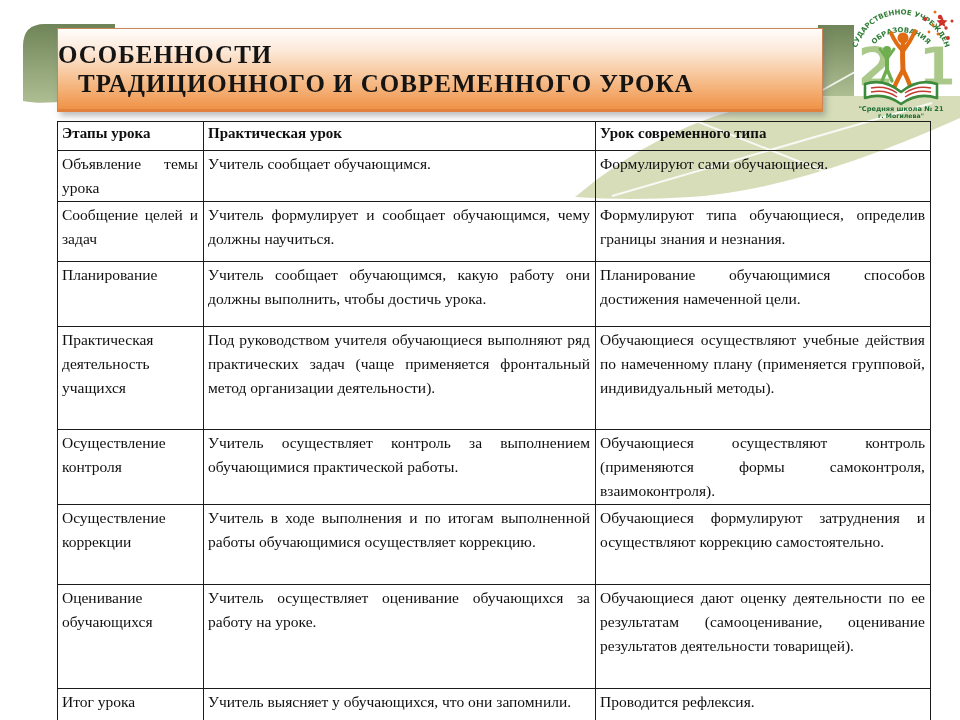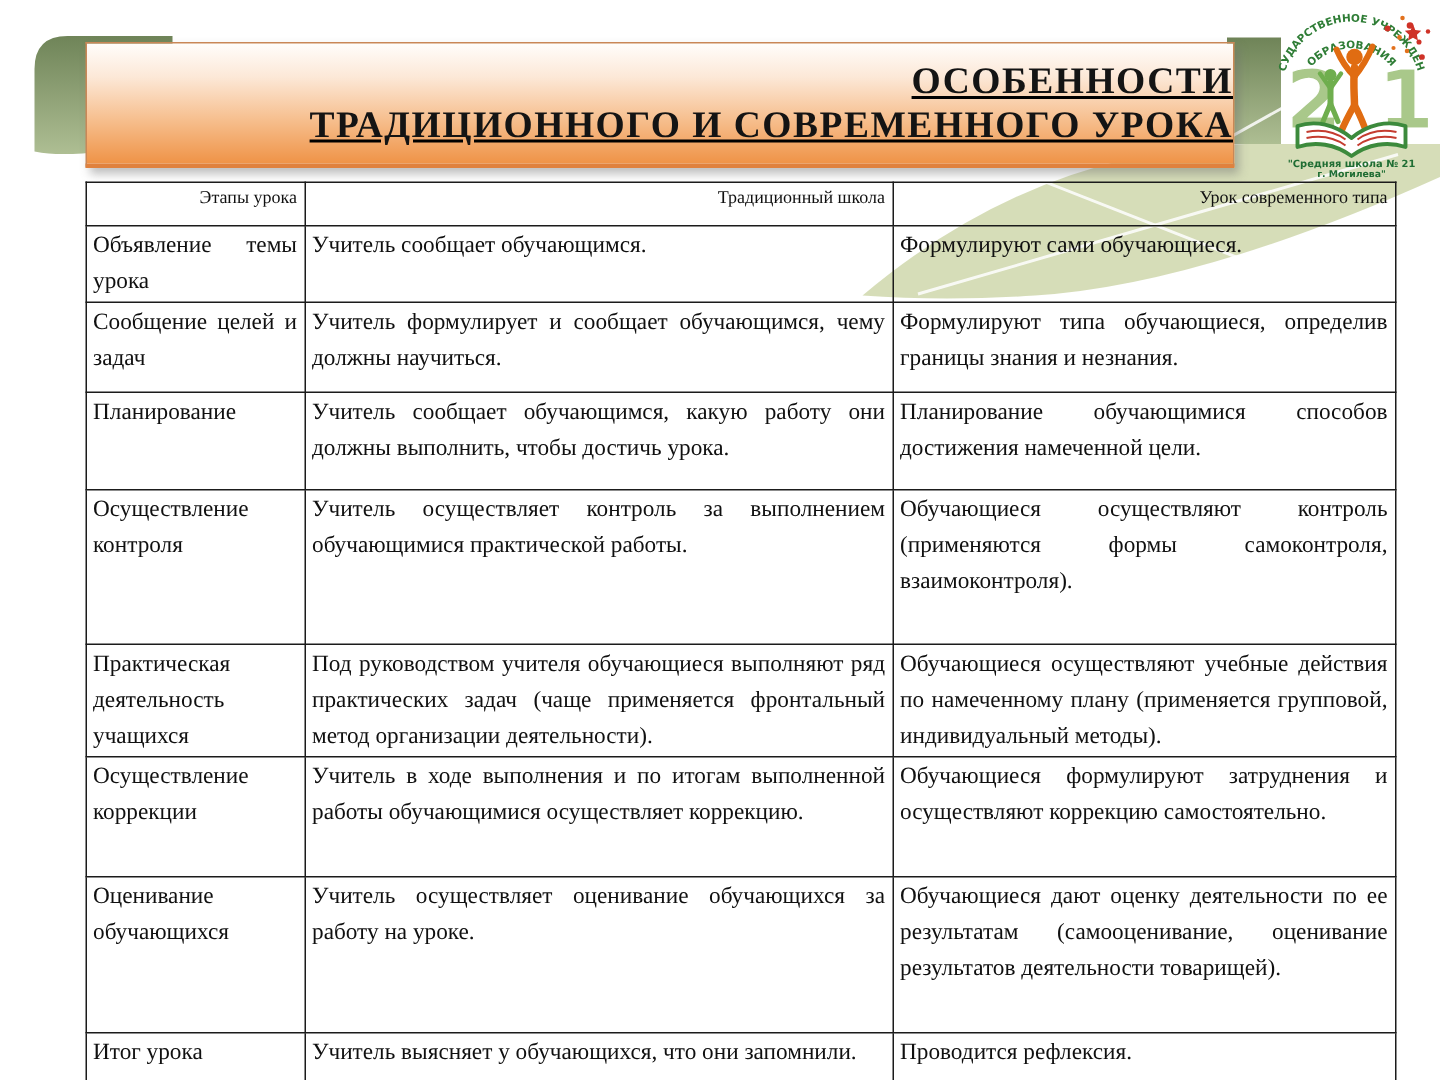--- a/index.html
+++ b/index.html
@@ -8,23 +8,22 @@
     overflow:hidden; font-family:"Liberation Serif", serif;
   }
   .decor{position:absolute; left:0; top:0; width:960px; height:720px; pointer-events:none;}
   
   .banner{
     position:absolute; left:57px; top:28px; width:764px; height:80px;
     background:linear-gradient(180deg,#fffdfb 0%,#fce8d7 28%,#f7c röd 0%,#f6bd8b 65%,#f0boost 0%,#ef9347 100%);
     background:linear-gradient(180deg,#fffdfb 0%,#fce8d7 28%,#f6bd8b 65%,#ef9347 100%);
     border:1px solid #c98757; border-bottom:3px solid #e0813d;
     box-shadow:3px 4px 6px rgba(110,110,110,.45);
-    display:flex; flex-direction:column; justify-content:center; align-items:flex-end;
+    display:flex; flex-direction:column; justify-content:center; align-items:flex-start;
     z-index:3;
-    text-decoration:underline;
   }
   .banner .t1,.banner .t2{
     font-weight:bold; color:#141414; letter-spacing:1px; line-height:1.18;
     text-align:center; white-space:nowrap;
   }
   .banner .t1{font-size:25px;}
   .banner .t2{font-size:25px;margin-left:20px;}
   
   .logo{position:absolute; left:845px; top:1px; width:112px; height:118px; z-index:4;}
   
@@ -32,21 +31,21 @@
     position:absolute; left:57px; top:121px; width:873px;
     border-collapse:collapse; table-layout:fixed; z-index:2;
     background:transparent;
   }
   table.cmp th, table.cmp td{
     border:1.5px solid #1b1b1b; vertical-align:top;
     font-family:"Liberation Serif", serif; color:#101010;
     padding:1px 5px 1px 4px; overflow:hidden;
   }
   table.cmp th{
-    font-size:12px; font-weight:normal; text-align:right; height:25px;
+    font-size:15px; font-weight:bold; text-align:left; height:25px;
     padding-top:2px; line-height:1.3;
   }
   table.cmp td{
     font-size:15.5px; line-height:1.55;
     text-align:justify; text-align-last:left;
   }
   table.cmp tbody tr:nth-child(1) td{height:46px}
   table.cmp tbody tr:nth-child(2) td{height:57px}
   table.cmp tbody tr:nth-child(3) td{height:62px}
   table.cmp tbody tr:nth-child(4) td{height:100px}
@@ -137,21 +136,21 @@
 
   <table class="cmp">
     <colgroup>
       <col style="width:146px">
       <col style="width:392px">
       <col style="width:335px">
     </colgroup>
     <thead>
       <tr>
         <th>Этапы урока</th>
-        <th>Традиционный школа</th>
+        <th>Практическая урок</th>
         <th>Урок современного типа</th>
       </tr>
     </thead>
     <tbody>
     <tr>
       <td>Объявление темы урока</td>
       <td>Учитель сообщает обучающимся.</td>
       <td>Формулируют сами обучающиеся.</td>
     </tr>
 
@@ -161,32 +160,32 @@
       <td>Формулируют типа обучающиеся, определив границы знания и незнания.</td>
     </tr>
 
     <tr>
       <td>Планирование</td>
       <td>Учитель сообщает обучающимся, какую работу они должны выполнить, чтобы достичь урока.</td>
       <td>Планирование обучающимися способов достижения намеченной цели.</td>
     </tr>
 
     <tr>
+      <td>Практическая деятельность учащихся</td>
+      <td>Под руководством учителя обучающиеся выполняют ряд практических задач (чаще применяется фронтальный метод организации деятельности).</td>
+      <td>Обучающиеся осуществляют учебные действия по намеченному плану (применяется групповой, индивидуальный методы).</td>
+    </tr>
+
+    <tr>
       <td>Осуществление контроля</td>
       <td>Учитель осуществляет контроль за выполнением обучающимися практической работы.</td>
       <td>Обучающиеся осуществляют контроль (применяются формы самоконтроля, взаимоконтроля).</td>
     </tr>
 
     <tr>
-      <td>Практическая деятельность учащихся</td>
-      <td>Под руководством учителя обучающиеся выполняют ряд практических задач (чаще применяется фронтальный метод организации деятельности).</td>
-      <td>Обучающиеся осуществляют учебные действия по намеченному плану (применяется групповой, индивидуальный методы).</td>
-    </tr>
-
-    <tr>
       <td>Осуществление коррекции</td>
       <td>Учитель в ходе выполнения и по итогам выполненной работы обучающимися осуществляет коррекцию.</td>
       <td>Обучающиеся формулируют затруднения и осуществляют коррекцию самостоятельно.</td>
     </tr>
 
     <tr>
       <td>Оценивание обучающихся</td>
       <td>Учитель осуществляет оценивание обучающихся за работу на уроке.</td>
       <td>Обучающиеся дают оценку деятельности по ее результатам (самооценивание, оценивание результатов деятельности товарищей).</td>
     </tr>

